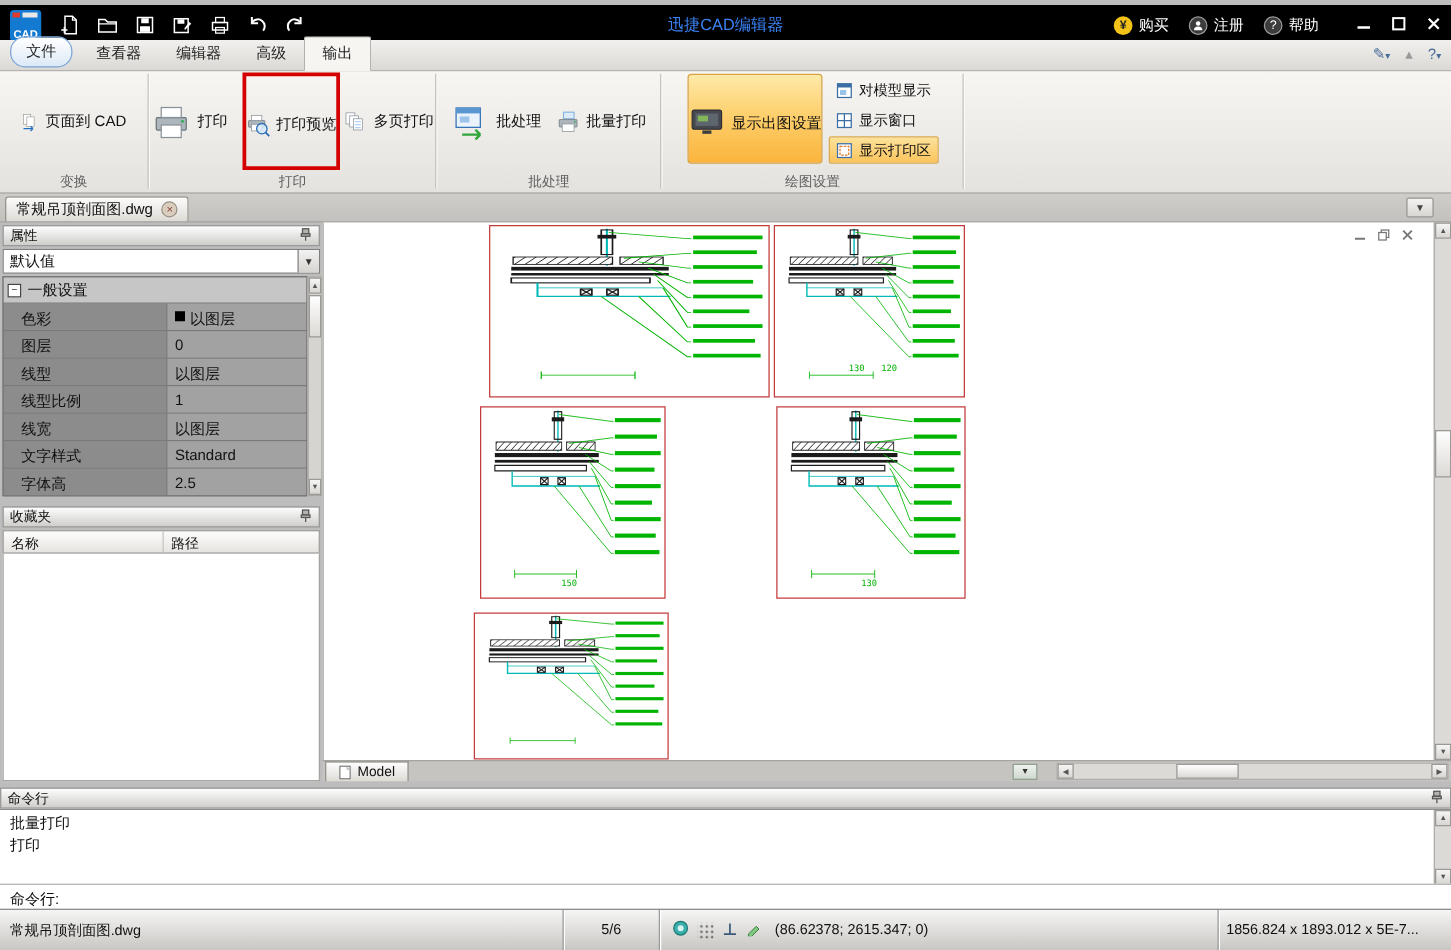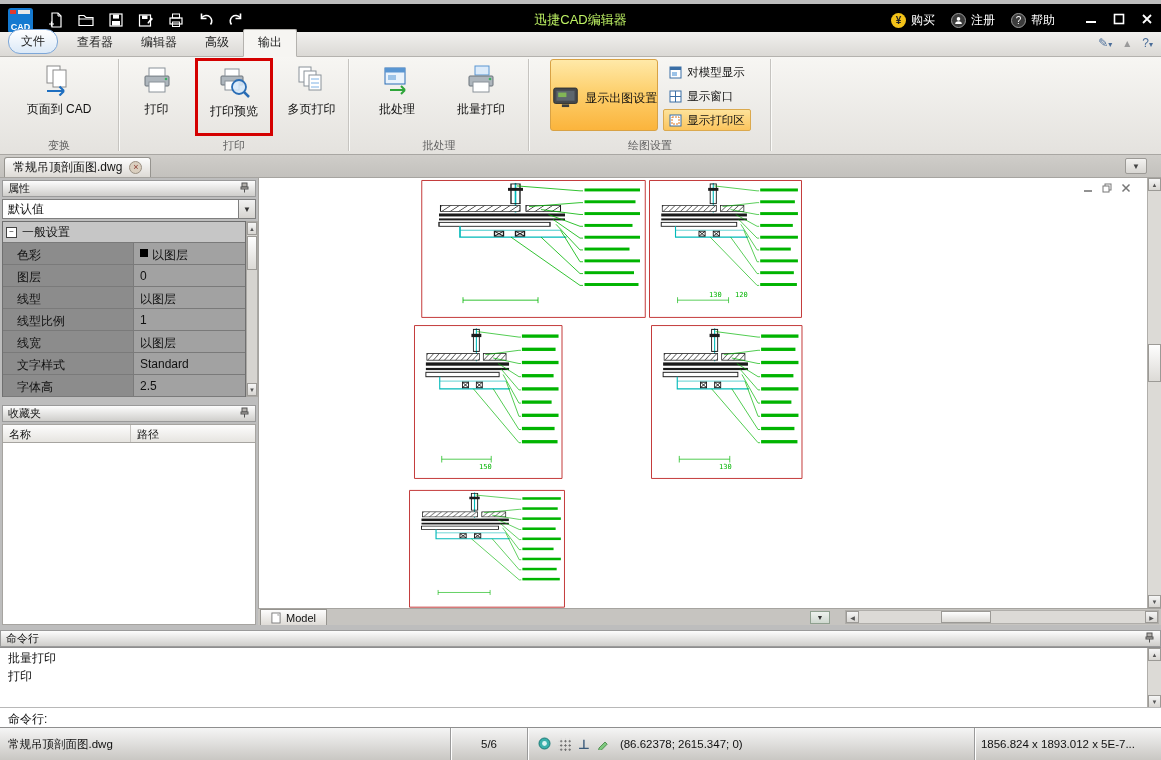--- a/index.html
+++ b/index.html
@@ -6,39 +6,39 @@
   .app{position:relative;width:1161px;height:760px;background:#bdbdbd;overflow:hidden;
        font-family:"Liberation Sans","DejaVu Sans",sans-serif;font-size:12px;color:#111;
        -webkit-font-smoothing:antialiased;}
   
   .titlebar{position:absolute;left:0;top:4px;width:1161px;height:32px;background:#000;display:flex;align-items:center;padding:0 8px;box-sizing:border-box;}
   .logo{width:25px;height:25px;background:#1479d0;border-radius:3px;position:relative;display:flex;align-items:flex-end;justify-content:center;margin-right:10px;}
   .logo .cadtxt{color:#fff;font-weight:bold;font-size:9px;line-height:12px;}
   .logo .mark{position:absolute;top:2px;left:2px;width:6px;height:4px;background:#e03a2e;}
   .logo .mark2{position:absolute;top:2px;left:10px;width:12px;height:4px;background:#e8e8e8;}
   .tbtn{width:26px;height:26px;display:flex;align-items:center;justify-content:center;margin-right:4px;}
-  .tb-title{position:absolute;left:50%;transform:translateX(-50%);color:#bef264;font-size:13px;}
+  .tb-title{position:absolute;left:50%;transform:translateX(-50%);color:#3b82f6;font-size:13px;}
   .tb-right{margin-left:auto;display:flex;align-items:center;gap:16px;color:#fff;font-size:12px;}
   .tb-item{display:flex;align-items:center;gap:5px;}
   .coin{width:15px;height:15px;border-radius:50%;background:#f2c218;color:#222;font-size:10px;font-weight:bold;display:flex;align-items:center;justify-content:center;}
   .circ{width:15px;height:15px;border-radius:50%;background:#3c3c3c;border:1px solid #9a9a9a;color:#fff;font-size:10px;display:flex;align-items:center;justify-content:center;box-sizing:border-box;}
   .winbtns{display:flex;gap:16px;margin-left:14px;align-items:center;}
   
   .tabrow{position:absolute;left:0;top:32px;width:1161px;height:25px;background:linear-gradient(#f1f0ee,#dbd9d5);border-bottom:1px solid #b4b2ae;box-sizing:border-box;display:flex;align-items:flex-end;padding-left:8px;}
   .tab{padding:4px 14px 5px;color:#222;}
   .tab.filetab{background:linear-gradient(#ffffff,#dce9f7);border:1px solid #7da7d8;border-radius:12px;margin:0 5px 2px 0;padding:3px 12px;}
   .tab.active{background:#f6f5f2;border:1px solid #b4b2ae;border-bottom:1px solid #f6f5f2;border-radius:2px 2px 0 0;margin-bottom:-1px;}
   .tabrow-right{position:absolute;right:8px;top:36px;display:flex;gap:12px;align-items:center;color:#4a6d99;font-size:12px;}
   .tabrow-right .dim2{color:#9a9a9a;}
   
   .ribbon{position:absolute;left:0;top:57px;width:1161px;height:98px;background:linear-gradient(#f7f6f3,#e4e2de);border-bottom:1px solid #a9a7a3;box-sizing:border-box;display:flex;}
   .rgroup{position:relative;height:97px;display:flex;align-items:flex-start;justify-content:center;}
   .glabel{position:absolute;bottom:1px;left:0;right:0;text-align:center;font-size:11px;color:#5f5f5f;}
   .gsep{width:0;border-left:1px solid #c6c4c0;border-right:1px solid #fafaf8;height:92px;margin-top:2px;}
-  .rbtn{width:72px;height:72px;margin:2px 1px;display:flex;flex-direction:column;align-items:center;padding-top:5px;gap:5px;font-size:12px;white-space:nowrap;box-sizing:border-box;}
+  .rbtn{width:72px;height:72px;margin:2px 1px;display:flex;flex-direction:row;align-items:center;padding-top:5px;gap:5px;font-size:12px;white-space:nowrap;box-sizing:border-box;}
   .rbtn.wide{width:84px;}
   .redbox{border:3px solid var(--highlight-red,#d40000);margin:1px 2px;height:72px;box-sizing:content-box;}
   .redbox .rbtn{margin:0;}
   .bigorange{width:108px;height:72px;margin:2px 3px;background:linear-gradient(#ffe9a8,#fdd06e 45%,#fbb43c);border:1px solid #d8a245;border-radius:3px;display:flex;align-items:center;padding-top:6px;gap:5px;font-size:12px;white-space:nowrap;box-sizing:border-box;}
   .stack{display:flex;flex-direction:column;margin:4px 2px 0 2px;gap:2px;}
   .sitem{display:flex;align-items:center;gap:5px;height:20px;padding:0 5px;font-size:11.5px;white-space:nowrap;border:1px solid transparent;}
   .sitem.on{background:linear-gradient(#fde29a,#fbc45d);border:1px solid #dba94e;border-radius:2px;}
   
   .docbar{position:absolute;left:0;top:155px;width:1161px;height:23px;background:linear-gradient(#cfcdc9,#c3c1bd);border-bottom:1px solid #a6a4a0;box-sizing:border-box;}
   .doctab{position:absolute;left:4px;top:2px;height:20px;display:flex;align-items:center;gap:7px;background:linear-gradient(#fcfcfc,#dedbd6);border:1px solid #96948f;border-bottom:none;border-radius:3px 3px 0 0;padding:0 8px;font-size:12px;box-sizing:border-box;}
@@ -63,21 +63,21 @@
   .vsb{position:absolute;background:#d6d4d0;border:1px solid #aaa8a4;box-sizing:border-box;}
   .gridsb{left:246px;top:43px;width:12px;height:176px;}
   .sbbtn{position:absolute;left:0;width:100%;height:13px;background:linear-gradient(#f5f5f5,#d8d6d2);border:1px solid #9c9a96;box-sizing:border-box;display:flex;align-items:center;justify-content:center;font-size:6px;color:#555;}
   .sbthumb{position:absolute;left:0;width:100%;background:linear-gradient(#fefefe,#dcdad6);border:1px solid #9c9a96;box-sizing:border-box;}
   .favhdr{position:absolute;left:2px;top:227px;width:254px;height:17px;}
   .favcols{position:absolute;left:2px;top:246px;width:254px;height:19px;display:flex;background:linear-gradient(#fdfdfd,#e6e4e0);border:1px solid #a6a4a0;box-sizing:border-box;font-size:11px;justify-content:space-between;}
   .favcol{padding:2px 6px;border-right:1px solid #c6c4c0;box-sizing:border-box;}
   .favbody{position:absolute;left:2px;top:265px;width:254px;height:182px;background:#fff;border:1px solid #a6a4a0;border-top:none;box-sizing:border-box;}
   
   .canvas{position:absolute;left:258px;top:0;width:903px;height:447px;}
-  .canvas-content{position:absolute;left:0;top:0;width:889px;height:430px;background:#fff;border-left:1px solid #a6a4a0;box-sizing:border-box;overflow:hidden;padding-left:30px;}
+  .canvas-content{position:absolute;left:0;top:0;width:889px;height:430px;background:#fff;border-left:1px solid #a6a4a0;box-sizing:border-box;overflow:hidden;}
   .mdi{position:absolute;right:16px;top:4px;display:flex;gap:9px;align-items:center;}
   .cv-vscroll{position:absolute;left:889px;top:0;width:14px;height:430px;background:#dcdad6;border-left:1px solid #b0aeaa;box-sizing:border-box;}
   .canvas-bottom{position:absolute;left:0;top:430px;width:903px;height:17px;background:#c6c4c0;border-top:1px solid #a6a4a0;box-sizing:border-box;}
   .modeltab{position:absolute;left:2px;top:0px;height:16px;display:flex;align-items:center;gap:5px;background:linear-gradient(#fdfdfd,#dedbd6);border:1px solid #96948f;border-bottom:none;padding:0 10px;font-size:11px;box-sizing:border-box;}
   .layoutdd{position:absolute;left:552px;top:2px;width:20px;height:13px;background:linear-gradient(#eef2ee,#cfd8cf);border:1px solid #8fa08f;font-size:7px;color:#333;display:flex;align-items:center;justify-content:center;box-sizing:border-box;}
   .hscroll{position:absolute;left:587px;top:1px;width:314px;height:14px;background:#dcdad6;border:1px solid #b0aeaa;box-sizing:border-box;}
   .hbtn{position:absolute;top:0;width:13px;height:100%;background:linear-gradient(#f5f5f5,#d8d6d2);border:1px solid #9c9a96;box-sizing:border-box;display:flex;align-items:center;justify-content:center;font-size:6px;color:#555;}
   .hthumb{position:absolute;top:0;height:100%;width:50px;background:linear-gradient(#fefefe,#dcdad6);border:1px solid #9c9a96;box-sizing:border-box;}
   
   svg .pborder{fill:none;stroke:var(--cad-red,#c43b3b);stroke-width:1;vector-effect:non-scaling-stroke;}

